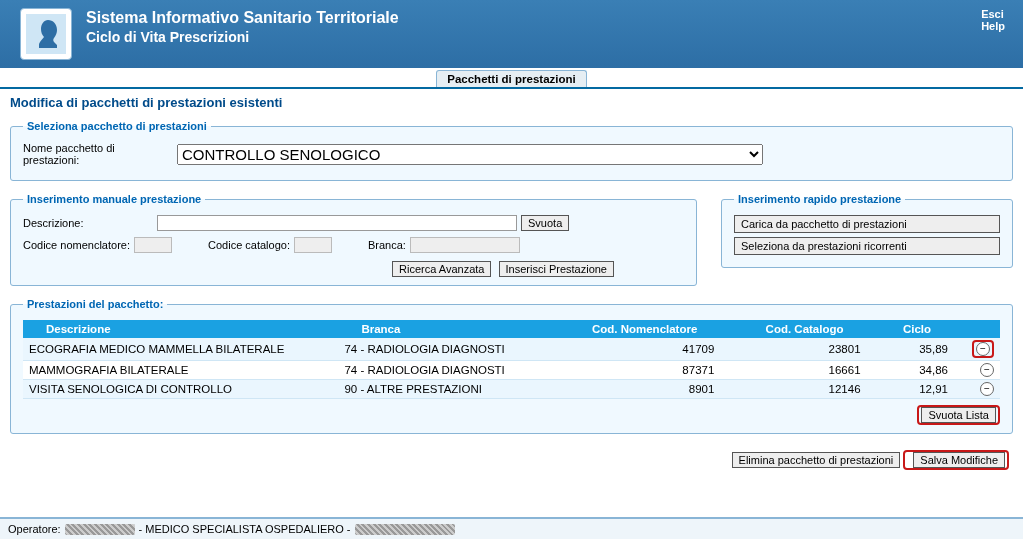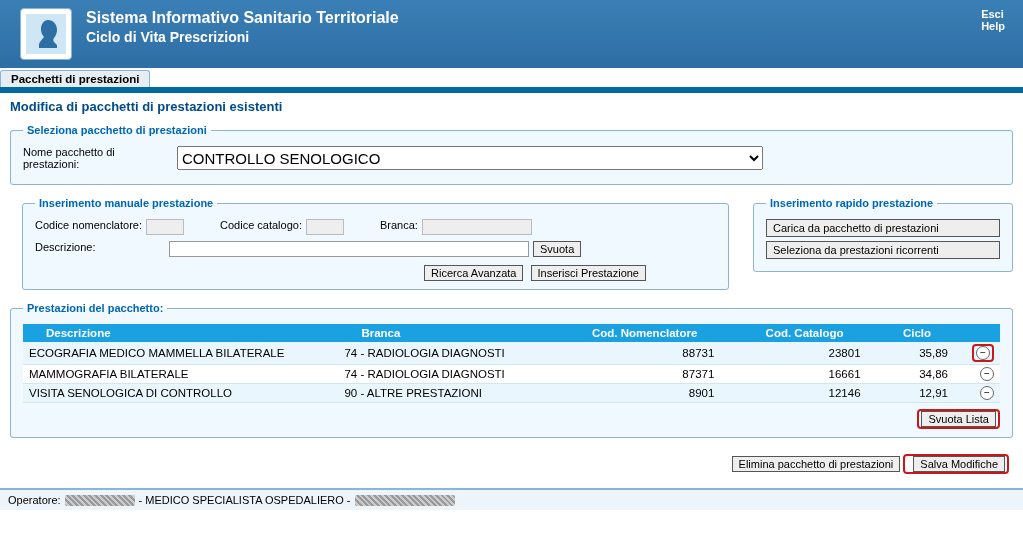--- a/index.html
+++ b/index.html
@@ -6,50 +6,50 @@
   body { margin: 0; font-family: Arial, Helvetica, sans-serif; font-size: 11px; color: #000; background: #fff; }
   .header { background: linear-gradient(#3a7fb5, #2d6ea5); color: #fff; display: flex; align-items: flex-start; padding: 8px 20px; position: relative; }
   .logo-box { width: 52px; height: 52px; background: #fff; border: 1px solid #89b5d6; border-radius: 4px; display: flex; align-items: center; justify-content: center; margin-right: 14px; }
   .logo-box svg { width: 40px; height: 40px; }
   .title-stack { line-height: 1.2; }
   .title-main { font-weight: bold; font-size: 16px; }
   .title-sub { font-weight: bold; font-size: 14px; margin-top: 2px; }
   .title-action { font-weight: bold; font-size: 13px; margin-top: 4px; color: #dce9f5; }
   .header-links { position: absolute; top: 8px; right: 18px; text-align: left; font-weight: bold; font-size: 11px; }
   .header-links div { cursor: pointer; }
-  .tabbar { background: #fff; border-bottom: 6px solid #0369a1; margin-top: 2px; }
+  .tabbar { background: #fff; border-bottom: 2px solid #0369a1; margin-top: 2px; text-align: center; }
   .tab { display: inline-block; background: #e6eef3; border: 1px solid #89b5d6; border-bottom: none; padding: 2px 10px; font-weight: bold; font-size: 11.5px; margin-left: 0; border-radius: 3px 3px 0 0; }
   .page-title { color: #004b8a; font-weight: bold; font-size: 13px; padding: 6px 10px 4px; }
   fieldset.group { border: 1px solid #89b5d6; border-radius: 3px; margin: 6px 10px; padding: 10px 12px 8px; background: #f0f9ff; position: relative; }
   fieldset.group > legend { color: #0066b3; font-weight: bold; font-size: 11px; padding: 0 4px; }
-  .row { display: flex; gap: 4px; margin-bottom: 6px; flex-wrap: wrap; }
+  .row { display: flex; align-items: center; gap: 4px; margin-bottom: 6px; flex-wrap: wrap; }
   label.fld { color: #000; font-size: 11px; }
   select.wide { width: 586px; font-size: 15px; }
   input.txt-xs { width: 38px; font-size: 11px; background: #eee; border: 1px solid #bbb; }
   input.txt-sm { width: 110px; font-size: 11px; background: #eee; border: 1px solid #bbb; }
   input.txt-lg { width: 360px; font-size: 11px; border: 1px solid #999; background: #fff; }
   .btn { font-size: 11px; border: 1px solid #555; background: #eee; padding: 1px 6px; cursor: pointer; }
   .two-col { display: flex; gap: 14px; align-items: flex-start; margin: 0 10px; }
   .two-col .left { flex: 1; }
-  .two-col .right { width: 260px; }
+  .two-col .right { width: 292px; }
   .right fieldset.group { margin: 6px 0; }
   .right .btn { width: 100%; margin-bottom: 4px; text-align: left; padding: 2px 6px; }
   .btn-row-right { text-align: right; padding: 2px 0 0; }
   .btn-row-right .btn { margin-left: 4px; }
   table.data { width: 100%; border-collapse: collapse; font-size: 11.5px; background: #fff; }
   table.data th { background: #1aa1e2; color: #fff; font-weight: bold; text-align: left; padding: 3px 23px; }
   table.data th.num, table.data td.num { text-align: right; }
   table.data td { padding: 2px 6px; border-bottom: 1px solid #cfe6f5; background: #ffffff; }
   table.data tr.alt td { background: #eaf6fe; }
   .remove-btn { display: inline-flex; width: 14px; height: 14px; border: 1px solid #666; border-radius: 50%; align-items: center; justify-content: center; font-size: 10px; line-height: 1; cursor: pointer; background: #fff; }
   .hl-red { border: 2px solid #c81818; border-radius: 4px; padding: 0 2px; display: inline-block; }
   .after-table { text-align: right; padding: 6px 0 0; }
   .footer-actions { text-align: right; padding: 10px 14px 14px; margin-left: 16px; }
   .footer-actions .btn { margin-left: 6px; }
-  .statusbar { border-top: 2px solid #89b5d6; background: #eef5fa; padding: 4px 8px; font-size: 11px; display: flex; gap: 4px; align-items: center; }
+  .statusbar { border-top: 2px solid #89b5d6; background: #eef5fa; padding: 4px 8px; font-size: 11px; display: flex; gap: 4px; align-items: center; margin-top: 33px; }
   .obscured { background: repeating-linear-gradient(45deg,#999,#999 2px,#ccc 2px,#ccc 4px); color: transparent; border-radius: 2px; display: inline-block; height: 11px; }
 </style>
 </head>
 <body>
 
 <div class="header">
   <div class="logo-box">
     <svg viewBox="0 0 40 40">
       <rect x="0" y="0" width="40" height="40" fill="#cfe6f5"></rect>
       <path d="M22 6 c5 0 9 4 9 10 c0 3 -1 5 -3 8 c-1 1 -1 3 0 4 l3 3 v3 h-18 v-3 c0-3 3-5 5-8 c-2-2 -3-5 -3-8 c0-5 3-9 7-9 z" fill="#2d6ea5"></path>
@@ -76,36 +76,36 @@
   <div class="row">
     <label class="fld" style="width:150px">Nome pacchetto di prestazioni:</label>
     <select class="wide">
       <option>CONTROLLO SENOLOGICO</option>
     </select>
   </div>
 </fieldset>
 
 <div class="two-col">
   <div class="left">
-    <fieldset class="group" style="margin-left:12px">
+    <fieldset class="group" style="margin-left:0">
       <legend>Inserimento manuale prestazione</legend>
+      <div class="row">
+        <label class="fld" style="width:130px">Descrizione:</label>
+        <input class="txt-lg" type="text" value="" style="">
+        <button class="btn">Svuota</button>
+      </div>
       <div class="row">
         <label class="fld">Codice nomenclatore:</label>
         <input class="txt-xs" type="text" value="" style="">
         <span style="width:28px"></span>
         <label class="fld">Codice catalogo:</label>
         <input class="txt-xs" type="text" value="" style="">
         <span style="width:28px"></span>
         <label class="fld">Branca:</label>
         <input class="txt-sm" type="text" value="" style="">
-      </div>
-      <div class="row">
-        <label class="fld" style="width:130px">Descrizione:</label>
-        <input class="txt-lg" type="text" value="" style="">
-        <button class="btn">Svuota</button>
       </div>
       <div class="btn-row-right" style="padding-right:70px">
         <button class="btn">Ricerca Avanzata</button>
         <button class="btn">Inserisci Prestazione</button>
       </div>
     </fieldset>
   </div>
   <div class="right">
     <fieldset class="group">
       <legend>Inserimento rapido prestazione</legend>
@@ -125,21 +125,21 @@
         <th class="num">Cod. Nomenclatore</th>
         <th class="num">Cod. Catalogo</th>
         <th class="num">Ciclo</th>
         <th style="width:24px"></th>
       </tr>
     </thead>
     <tbody>
       <tr class="alt">
         <td>ECOGRAFIA MEDICO MAMMELLA BILATERALE</td>
         <td>74 - RADIOLOGIA DIAGNOSTI</td>
-        <td class="num">88731</td>
+        <td class="num">41709</td>
         <td class="num">23801</td>
         <td class="num">35,89</td>
         <td class="num"><span class="hl-red"><span class="remove-btn">−</span></span></td>
       </tr>
       <tr>
         <td>MAMMOGRAFIA BILATERALE</td>
         <td>74 - RADIOLOGIA DIAGNOSTI</td>
         <td class="num">87371</td>
         <td class="num">16661</td>
         <td class="num">34,86</td>

